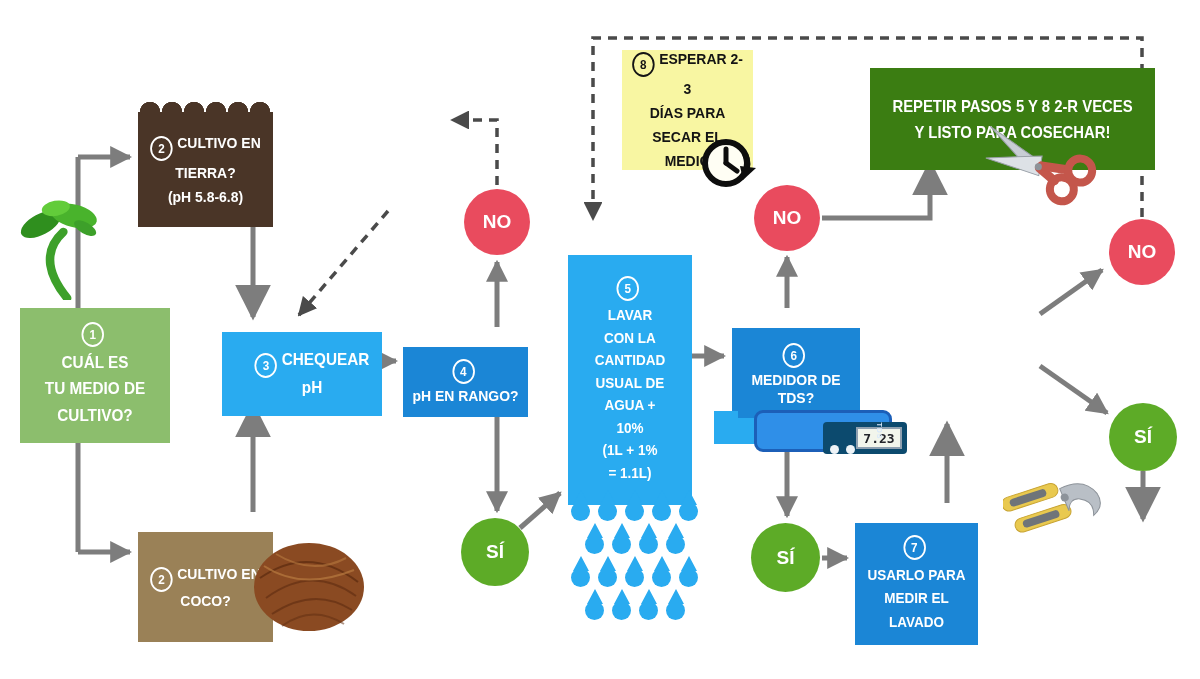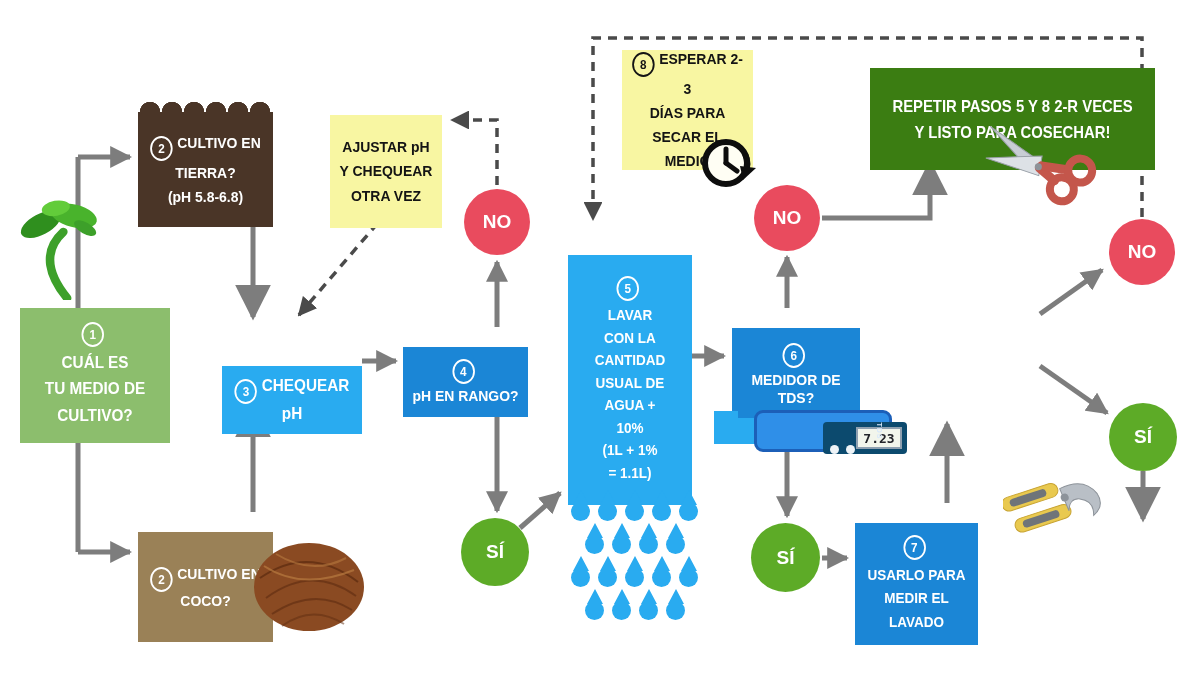--- a/index.html
+++ b/index.html
@@ -28,21 +28,21 @@
   .sticky{background:var(--sticky-yellow);color:#141414;}
   .sticky .num{border-color:#141414;color:#141414;}
 
   
   .b-medium{left:20px;top:288px;width:150px;height:135px;background:var(--light-green-box);font-size:17px;}
   .b-medium .txt{line-height:1.55;}
   .b-soil{left:138px;top:92px;width:135px;height:115px;background:var(--dark-brown);font-size:15.5px;}
   .b-soil .txt-in{line-height:1.5;}
   .scallop{position:absolute;top:-11px;left:1px;right:1px;height:14px;background-image:radial-gradient(circle at 11px 11px,var(--dark-brown) 10px,transparent 10.5px);background-size:22px 14px;background-repeat:repeat-x;}
   .b-coco{left:138px;top:512px;width:135px;height:110px;background:var(--tan-brown);font-size:15.5px;}
-  .b-checkph{left:222px;top:346px;width:140px;height:68px;background:var(--light-blue);font-size:17px;}
+  .b-checkph{left:222px;top:312px;width:140px;height:84px;background:var(--light-blue);font-size:17px;padding-left:20px;}
   .b-sticky1{left:330px;top:95px;width:112px;height:113px;font-size:15.5px;}
   .b-sticky1 .txt{line-height:1.55;}
   .b-inrange{left:403px;top:327px;width:125px;height:70px;background:var(--mid-blue);font-size:15.5px;}
   .b-flush{left:568px;top:235px;width:124px;height:250px;background:var(--light-blue);font-size:15px;}
   .b-flush .txt{line-height:1.5;}
   .b-sticky2{left:622px;top:30px;width:131px;height:120px;font-size:15.5px;}
   .b-sticky2 .txt-in{line-height:1.55;}
   .b-tds{left:732px;top:308px;width:128px;height:94px;background:var(--mid-blue);font-size:15.5px;}
   .b-repeat{left:870px;top:48px;width:285px;height:102px;background:var(--dark-green-box);font-size:16.5px;}
   .b-repeat .txt{line-height:1.6;}
@@ -163,27 +163,20 @@
   <svg class="illus coconut" viewBox="0 0 114 100">
     <ellipse cx="57" cy="51" rx="55" ry="44" fill="#8a4a22"></ellipse>
     <path d="M8 42 Q57 8 106 46" stroke="#5e2c10" stroke-width="2" fill="none" opacity="0.75"></path>
     <path d="M14 62 Q60 28 104 60" stroke="#5e2c10" stroke-width="2" fill="none" opacity="0.6"></path>
     <path d="M20 78 Q62 50 100 74" stroke="#5e2c10" stroke-width="2" fill="none" opacity="0.6"></path>
     <path d="M12 30 Q50 55 102 34" stroke="#b87a40" stroke-width="2" fill="none" opacity="0.7"></path>
     <path d="M24 18 Q60 40 94 22" stroke="#b87a40" stroke-width="2" fill="none" opacity="0.6"></path>
     <path d="M30 90 Q60 68 92 88" stroke="#5e2c10" stroke-width="2" fill="none" opacity="0.5"></path>
   </svg>
 
-  <div class="box sticky b-sticky1">
-    <div class="inner">
-      <span class="txt">AJUSTAR pH
-Y CHEQUEAR
-OTRA VEZ</span>
-    </div>
-  </div>
 
   <div class="box b-checkph">
     <div class="inner inline">
       <span class="num">3</span><span class="txt-in">CHEQUEAR pH</span>
     </div>
   </div>
 
   <div class="box b-inrange">
     <div class="inner">
       <span class="num">4</span>

